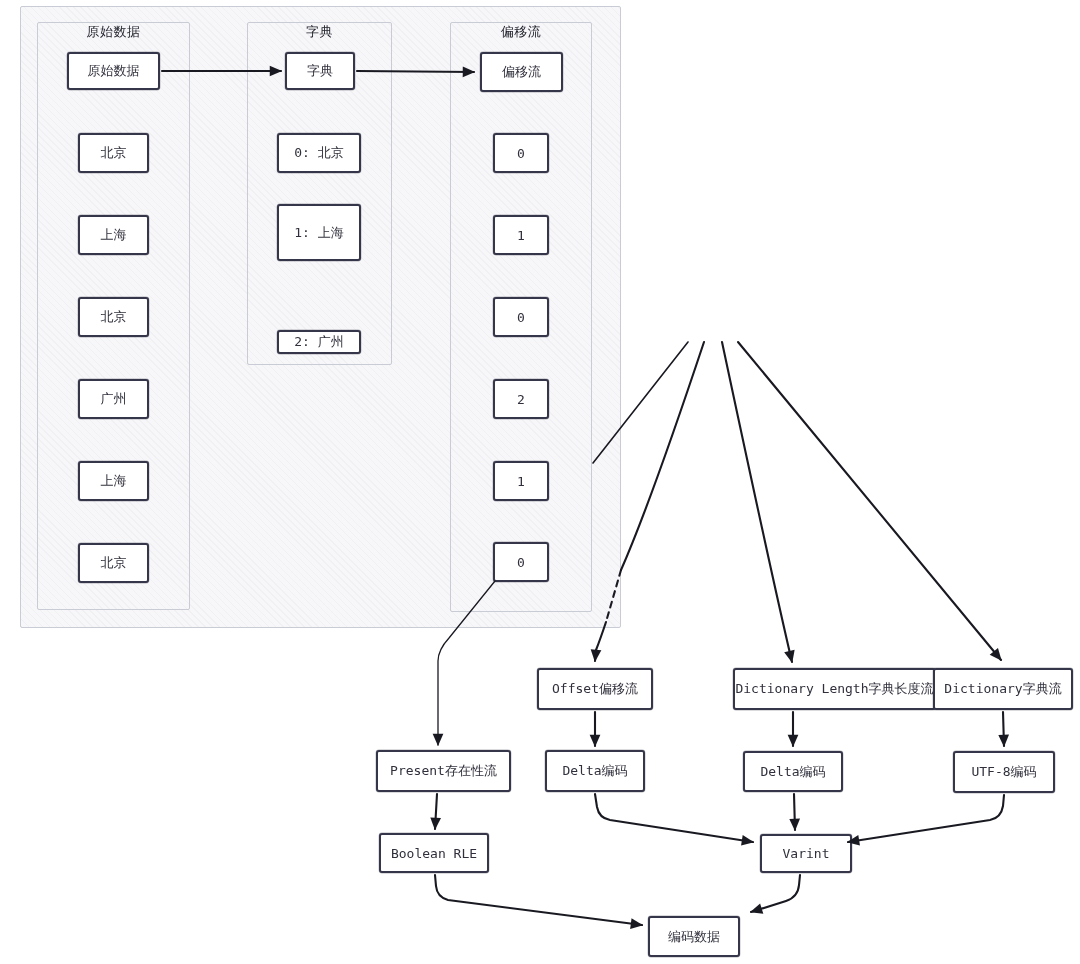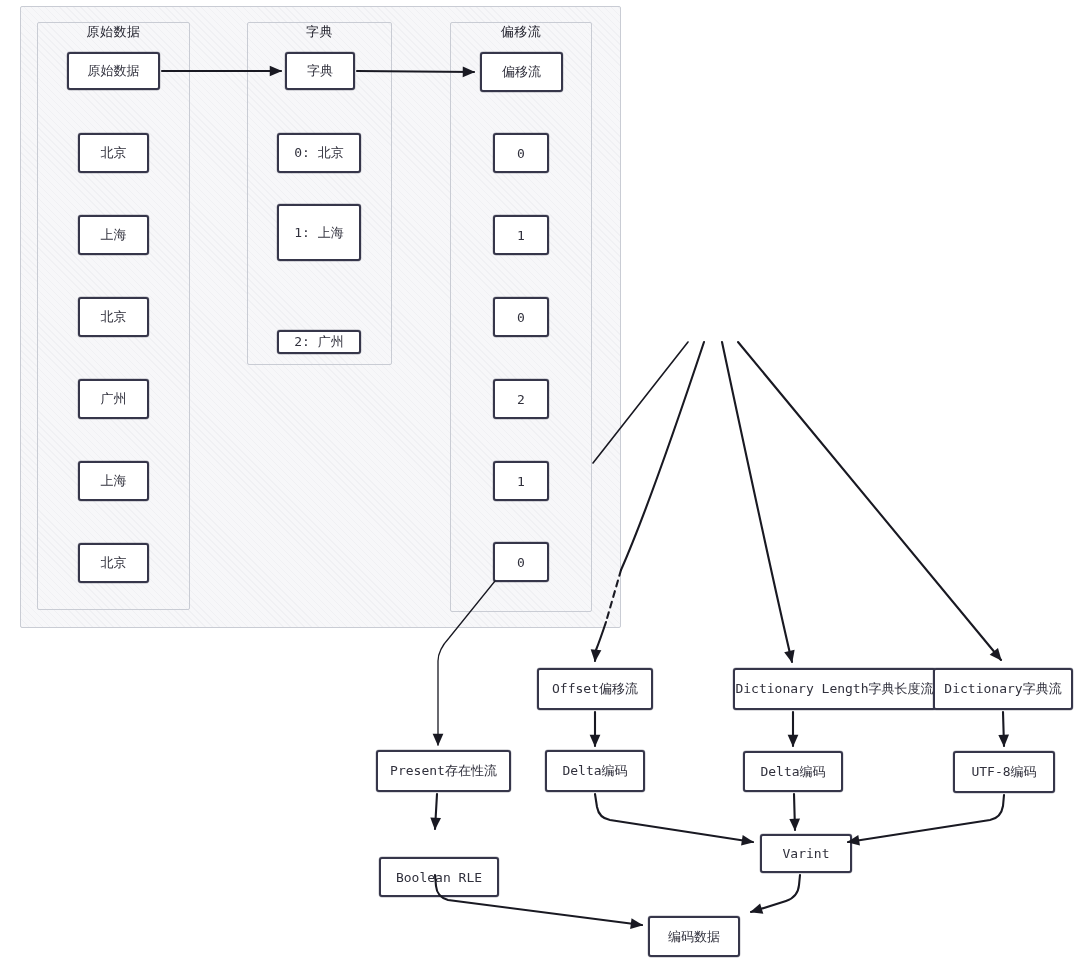--- a/index.html
+++ b/index.html
@@ -68,21 +68,21 @@
 
   <div class="node" style="left:376px;top:750px;width:135px;height:42px;">Present存在性流</div>
   <div class="node" style="left:537px;top:668px;width:116px;height:42px;">Offset偏移流</div>
   <div class="node" style="left:692px;top:668px;width:203px;height:42px;margin-left:41px;">Dictionary Length字典长度流</div>
   <div class="node" style="left:933px;top:668px;width:140px;height:42px;">Dictionary字典流</div>
 
   <div class="node" style="left:545px;top:750px;width:100px;height:42px;">Delta编码</div>
   <div class="node" style="left:743px;top:751px;width:100px;height:41px;">Delta编码</div>
   <div class="node" style="left:953px;top:751px;width:102px;height:42px;">UTF-8编码</div>
 
-  <div class="node" style="left:379px;top:833px;width:120px;height:40px;margin-top:24px;">Boolean RLE</div>
+  <div class="node" style="left:379px;top:833px;width:110px;height:40px;">Boolean RLE</div>
   <div class="node" style="left:760px;top:834px;width:92px;height:39px;">Varint</div>
   <div class="node" style="left:648px;top:916px;width:92px;height:41px;">编码数据</div>
 
   <svg class="wires" viewBox="0 0 1080 964">
     <defs>
       <marker id="ah" markerUnits="userSpaceOnUse" markerWidth="15" markerHeight="13" viewBox="0 0 14 12" refX="12" refY="6" orient="auto">
         <path d="M1.5,1 L13,6 L1.5,11 Z" fill="#191922"></path>
       </marker>
     </defs>
 

